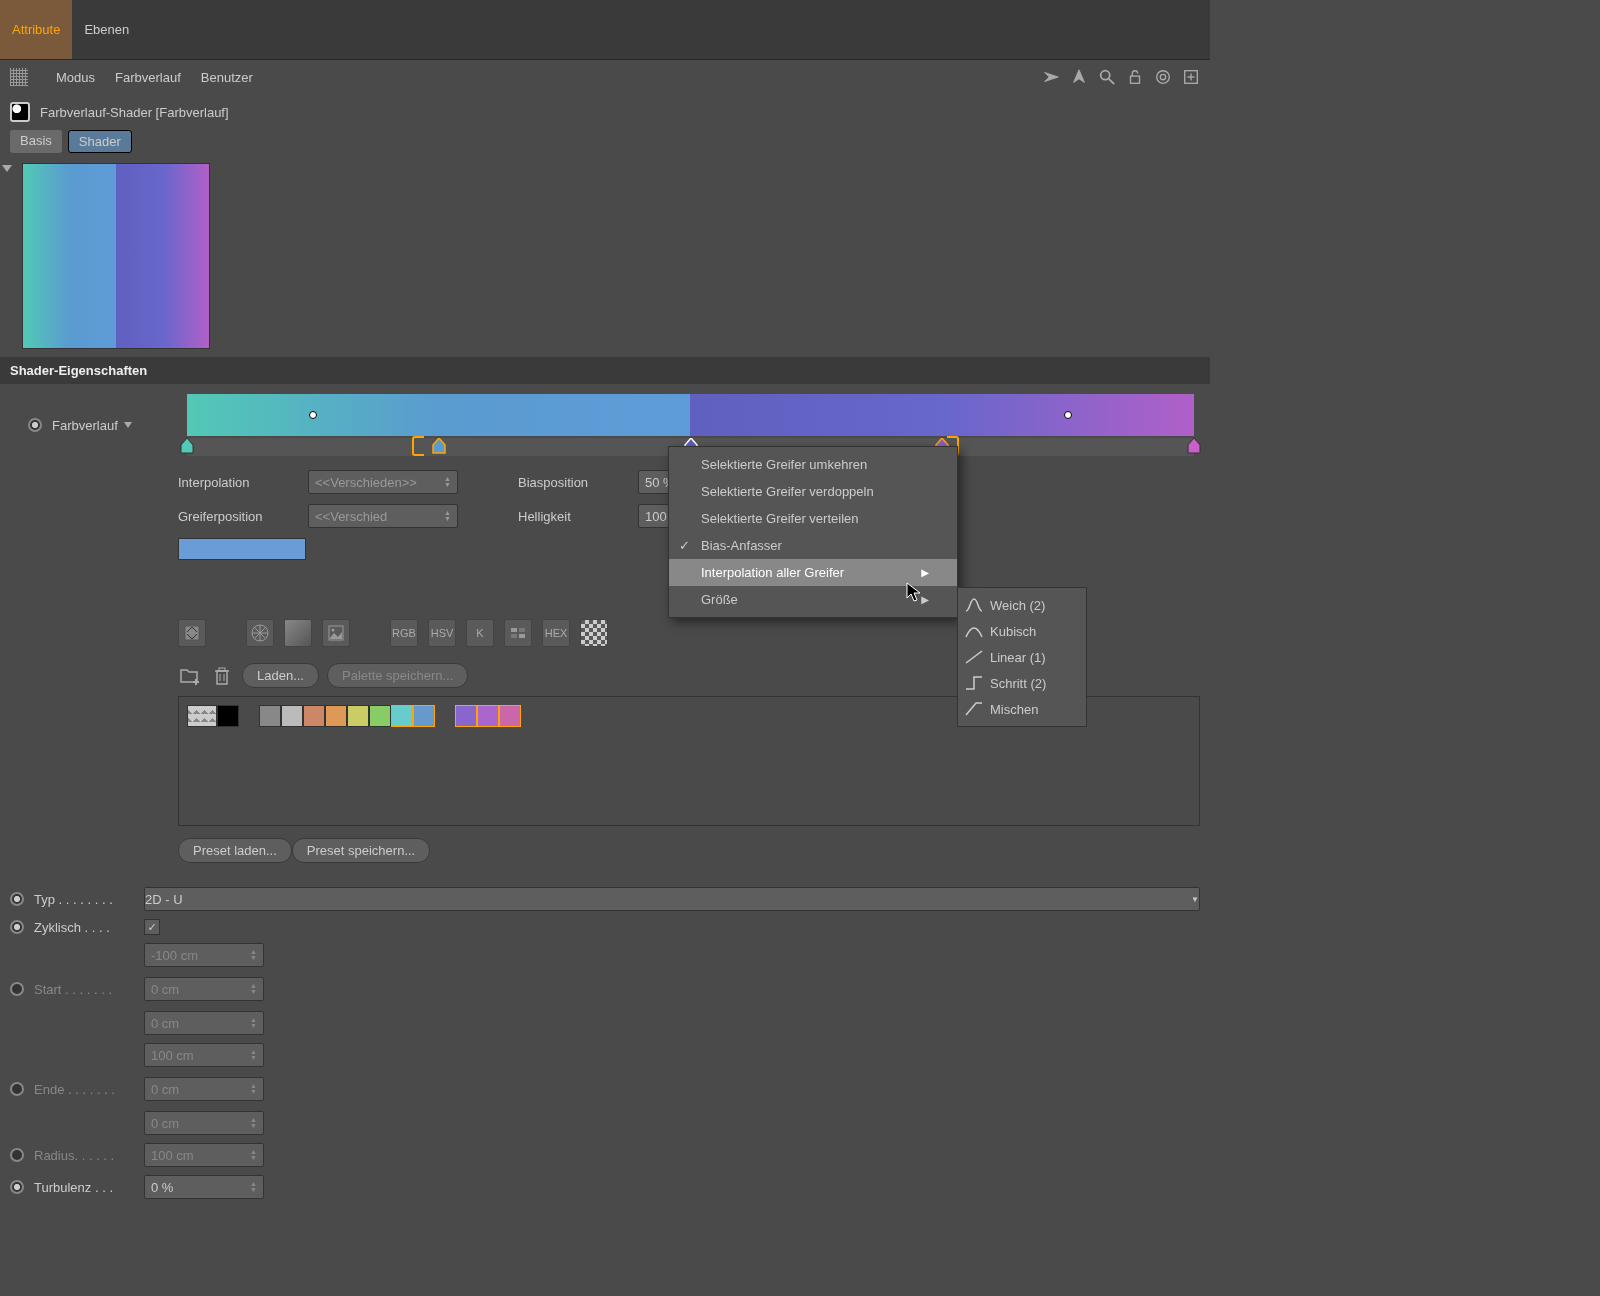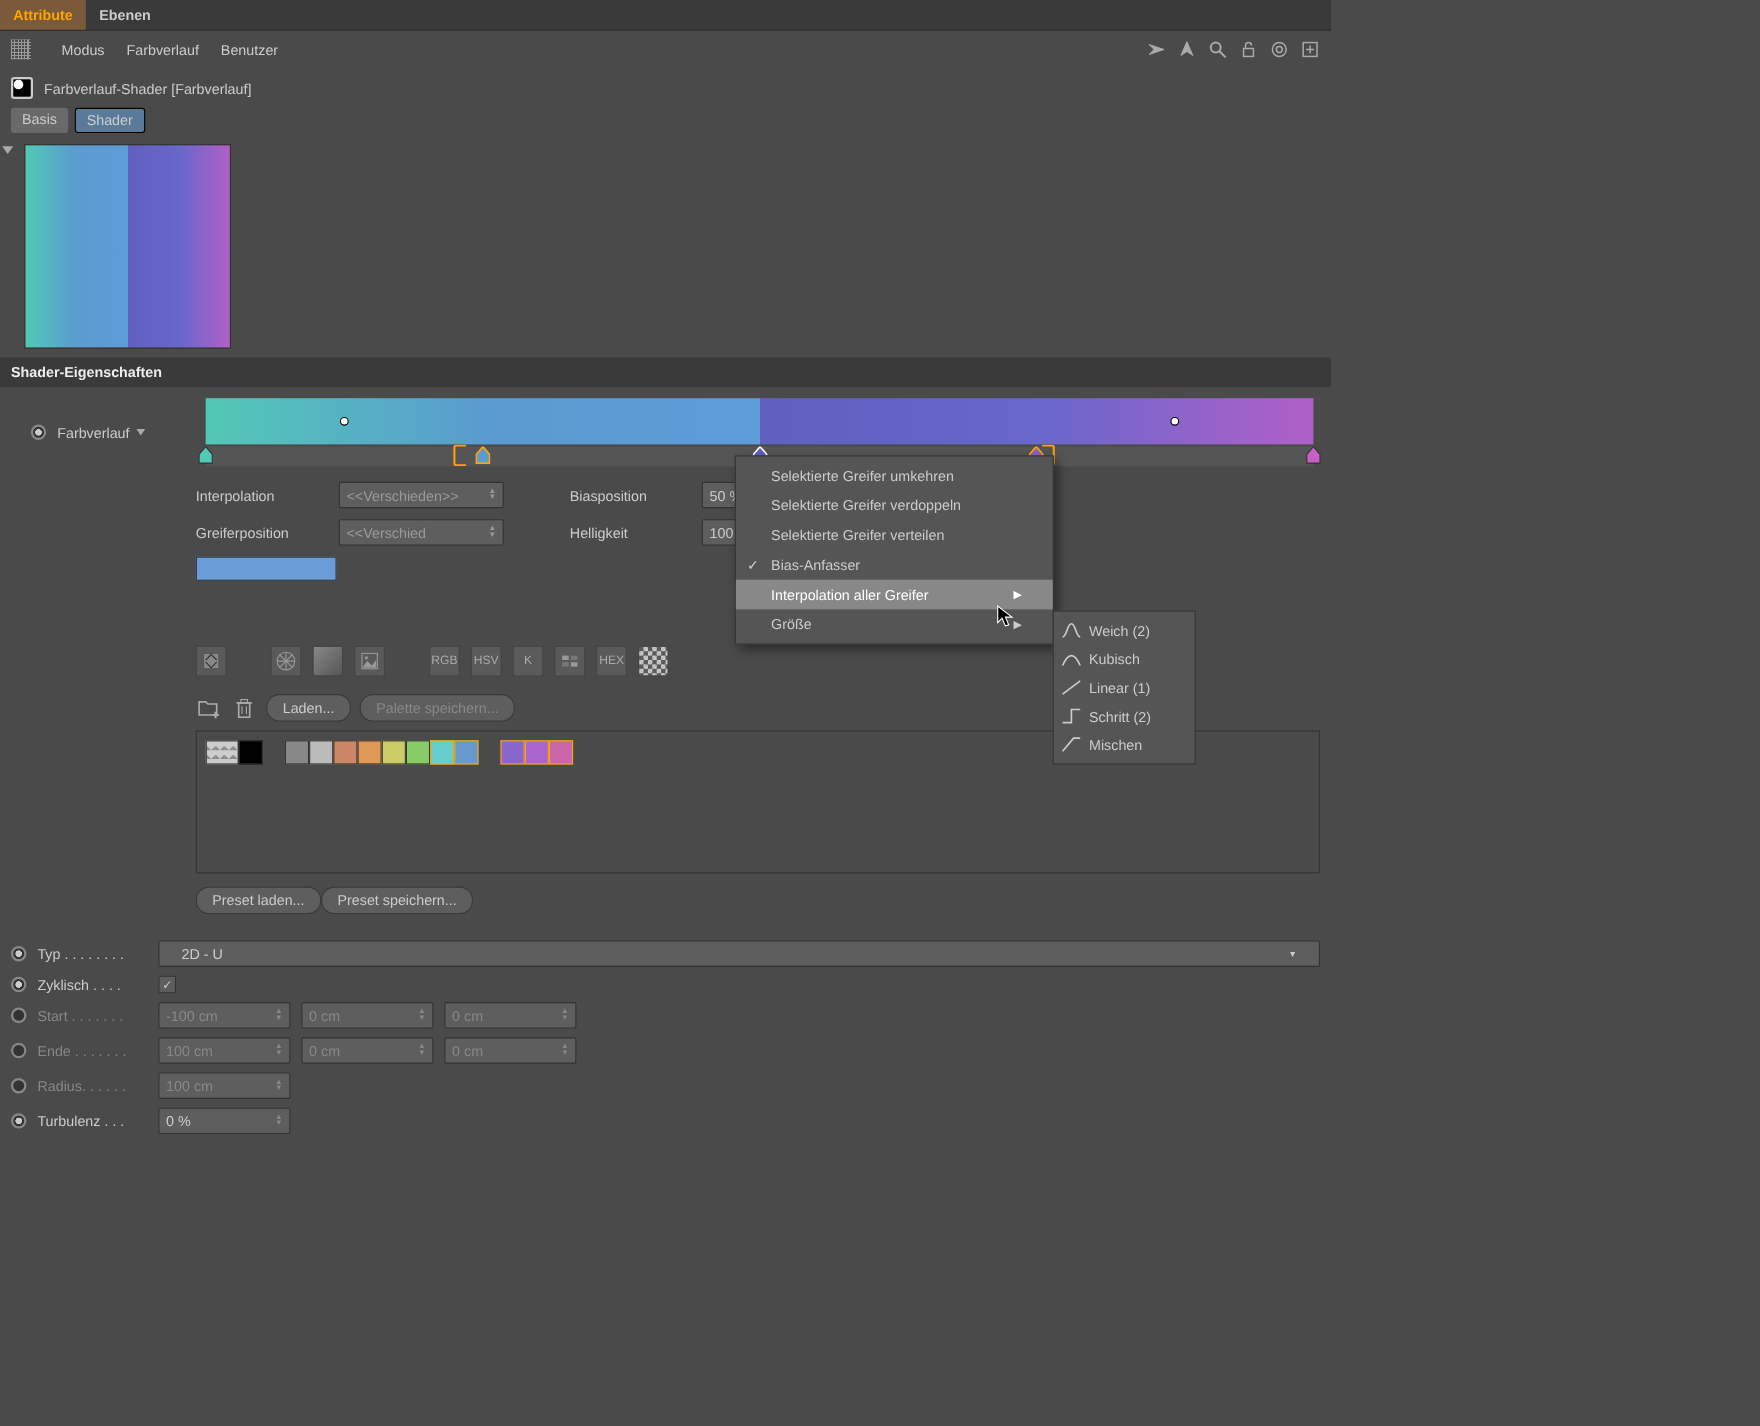--- a/index.html
+++ b/index.html
@@ -1,18 +1,18 @@
 <!DOCTYPE html>
 <html><head>
 <meta charset="utf-8">
 <style>
 * { margin: 0; padding: 0; box-sizing: border-box; font-family: -apple-system, sans-serif; }
 body { background: #4a4a4a; color: #ccc; font-size: 13px; width: 1210px; }
 .top-tabs { background: #3a3a3a; display: flex; border-bottom: 1px solid #2a2a2a; }
-.top-tab { padding: 6px 12px; cursor: pointer; font-weight: bold; }
+.top-tab { padding: 22px 12px; cursor: pointer; }
 .top-tab.active { background: #7a5a3a; color: #ffa500; }
 .menubar { background: #4a4a4a; display: flex; align-items: center; padding: 8px 10px; gap: 20px; }
 .menubar-icons { margin-left: auto; display: flex; gap: 10px; align-items: center; }
 .menubar-icons svg { width: 18px; height: 18px; fill: none; stroke: #aaa; }
 .menubar-icons .icon { cursor: pointer; display: flex; }
 .grid-icon { display: inline-block; width: 18px; height: 18px; background-image: repeating-linear-gradient(0deg, #999, #999 1px, transparent 1px, transparent 3px), repeating-linear-gradient(90deg, #999, #999 1px, transparent 1px, transparent 3px); margin-right: 8px; }
 .title-row { background: #4a4a4a; display: flex; align-items: center; padding: 8px 10px; gap: 10px; }
 .title-icon { width: 20px; height: 20px; border: 2px solid #ccc; background: radial-gradient(circle at 30% 30%, #fff 25%, #000 30%); border-radius: 3px; }
 .subtabs { display: flex; gap: 6px; padding: 0 10px 6px; }
 .subtab { background: #6a6a6a; padding: 3px 10px; border-radius: 3px; cursor: pointer; }
@@ -50,24 +50,24 @@
 .load-row { display: flex; gap: 8px; align-items: center; margin: 10px 0 8px 150px; }
 .btn { background: #5e5e5e; border: 1px solid #3a3a3a; padding: 4px 14px; border-radius: 12px; cursor: pointer; font-size: 13px; }
 .btn.dim { color: #888; }
 .icon-btn { width: 24px; height: 24px; display: flex; align-items: center; justify-content: center; cursor: pointer; }
 .palette-box { margin-left: 150px; border: 1px solid #333; padding: 8px; min-height: 130px; background: #4a4a4a; }
 .palette-row { display: flex; gap: 0; }
 .palette-swatch { width: 22px; height: 22px; border: 1px solid #333; }
 .preset-row { display: flex; margin: 12px 0 10px 150px; }
 .prop-row { display: flex; align-items: center; gap: 10px; padding: 4px 10px; }
 .prop-row .label-dots { flex: 0 0 100px; }
-.wide-dropdown { flex: 1; background: #5e5e5e; border: 1px solid #333; height: 24px; display: flex; align-items: center; padding: 0 20px; border-radius: 2px; position: relative; }
+.wide-dropdown { flex: 1; background: #5e5e5e; border: 1px solid #333; height: 24px; display: flex; align-items: center; padding: 0 0; border-radius: 2px; position: relative; }
 .wide-dropdown .arrow { margin-left: auto; font-size: 8px; }
 .check { width: 16px; height: 16px; background: #5e5e5e; border: 1px solid #333; display: flex; align-items: center; justify-content: center; font-size: 11px; }
-.triple-input { display: flex; gap: 10px; }
+.triple-input { display: flex; gap: 10px; flex-direction: column; }
 .triple-input .spinner { width: 120px; }
 .context-menu { position: absolute; background: #555; border: 1px solid #333; min-width: 290px; padding: 4px 0; box-shadow: 4px 4px 10px rgba(0,0,0,0.5); z-index: 100; }
 .context-menu .item { padding: 6px 28px 6px 32px; position: relative; cursor: pointer; display: flex; align-items: center; }
 .context-menu .item.hover { background: #888; color: #fff; }
 .context-menu .item .check-mark { position: absolute; left: 10px; }
 .context-menu .item .arrow-r { margin-left: auto; font-size: 10px; }
 .submenu { position: absolute; left: 100%; top: 140px; background: #555; border: 1px solid #333; min-width: 130px; padding: 4px 0; }
 .submenu .item { padding: 5px 14px 5px 6px; display: flex; align-items: center; gap: 6px; }
 .submenu svg { width: 20px; height: 16px; }
 .cursor { position: absolute; width: 16px; height: 22px; z-index: 200; }

